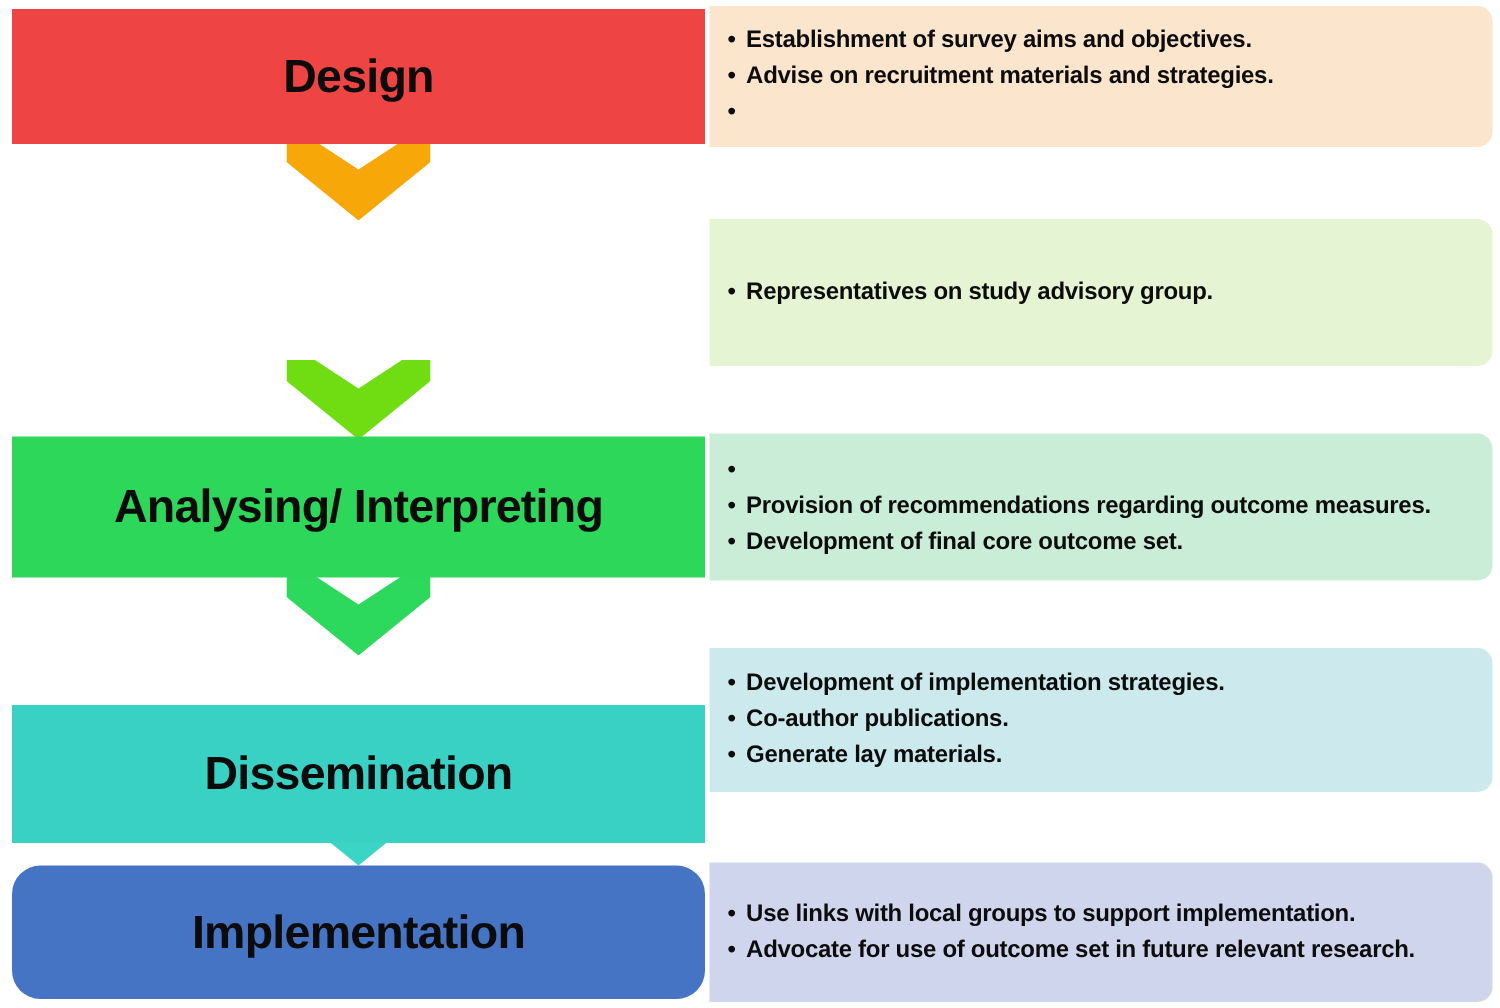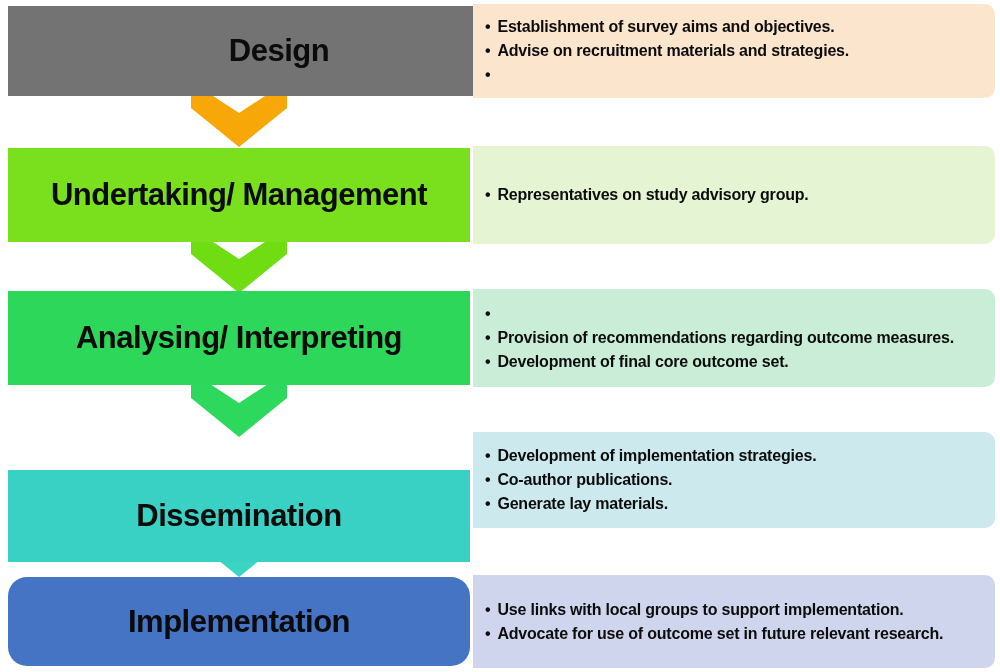--- a/index.html
+++ b/index.html
@@ -26,21 +26,21 @@
   .a2{top:240px}
   .a3{top:384px}
   .a4{top:524px}
 </style>
 </head>
 <body>
 
 <div class="canvas">
 
   <div class="row r1">
-    <div class="stage-box" style="background: #737373; padding-left: 40px;">
+    <div class="stage-box" style="background: #ef4444;">
       <span class="stage-title">Design</span>
     </div>
     <div class="stage-panel" style="background: rgb(252, 229, 205);">
       <div class="bullet">
         <span class="dot">•</span>
         <span>Establishment of survey aims and objectives.</span>
       </div>
       <div class="bullet">
         <span class="dot">•</span>
         <span>Advise on recruitment materials and strategies.</span>
@@ -49,23 +49,20 @@
         <span class="dot">•</span>
       </div>
     </div>
   </div>
 
   <svg class="arrow a1" viewBox="0 0 96 53">
     <polygon points="0,0 19,0 48,19 77,0 96,0 96,14 48,53 0,14" fill="#F7A707"></polygon>
   </svg>
 
   <div class="row r2">
-    <div class="stage-box" style="background: rgb(122, 223, 29);">
-      <span class="stage-title">Undertaking/ Management</span>
-    </div>
     <div class="stage-panel" style="background: rgb(229, 245, 211);">
       <div class="bullet">
         <span class="dot">•</span>
         <span>Representatives on study advisory group.</span>
       </div>
     </div>
   </div>
 
   <svg class="arrow a2" viewBox="0 0 96 53">
     <polygon points="0,0 19,0 48,19 77,0 96,0 96,14 48,53 0,14" fill="#6FDD12"></polygon>

